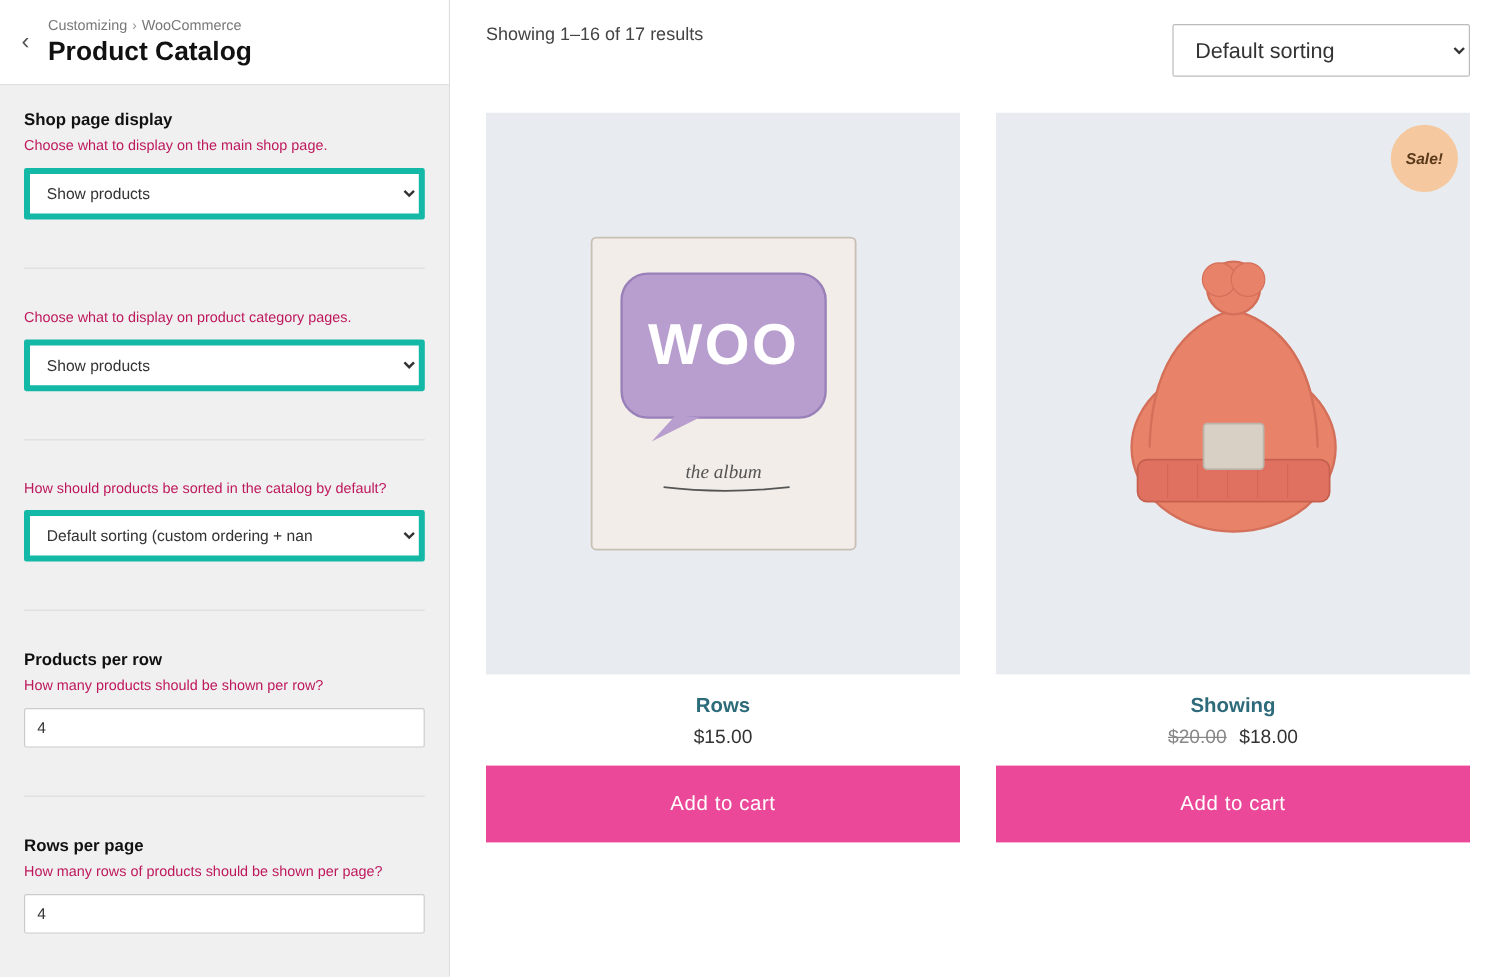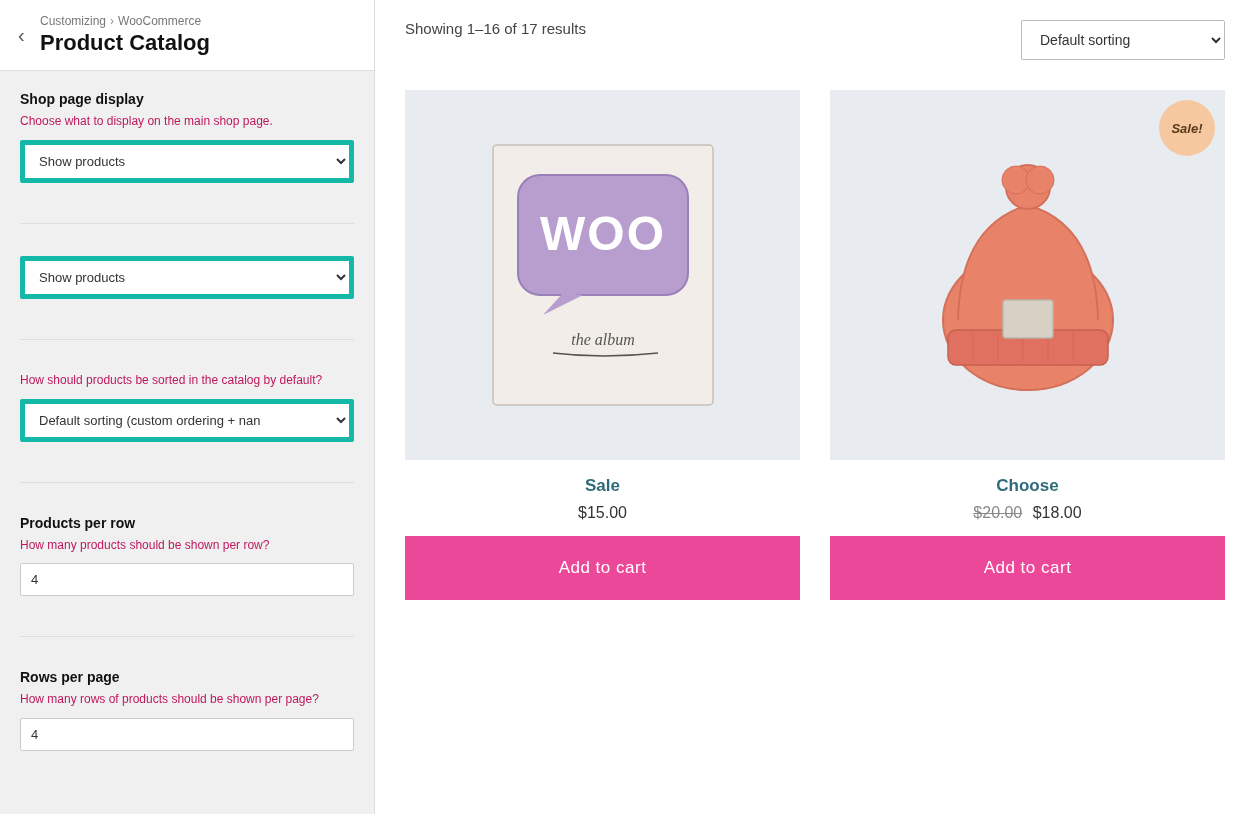--- a/index.html
+++ b/index.html
@@ -108,21 +108,21 @@
       margin-bottom: 30px;
       gap: 45px;
     }
     .results-text {
       font-size: 15px;
       color: #444;
     }
     .sort-select {
       padding: 10px 14px;
       border: 1px solid #bbb;
-      font-size: 14px;
+      font-size: 18px;
       color: #333;
       appearance: auto;
       background: #fff;
       cursor: pointer;
       min-width: 200px;
       border-radius: 2px;
     }
 
     
     .product-grid {
@@ -137,21 +137,21 @@
       align-items: center;
       position: relative;
     }
 
     .product-image-wrap {
       width: 100%;
       background: #e8ecf0;
       display: flex;
       align-items: center;
       justify-content: center;
-      height: 370px;
+      height: 468px;
       position: relative;
       overflow: hidden;
     }
 
     .sale-badge {
       position: absolute;
       top: 10px;
       right: 10px;
       background: #f5c8a0;
       color: #5a3a1a;
@@ -243,20 +243,21 @@
       <select class="styled-select">
         <option>Show products</option>
         <option>Show categories</option>
         <option>Show both</option>
       </select>
     </div>
 
     <hr class="divider">
 
     <div class="section">
+      <div class="section-desc">Choose what to display on product category pages.</div>
       <select class="styled-select">
         <option>Show products</option>
         <option>Show categories</option>
         <option>Show both</option>
       </select>
     </div>
 
     <hr class="divider">
 
     <div class="section">
@@ -316,21 +317,21 @@
 
           <polygon points="80,158 60,180 100,160" fill="#b89ecf"></polygon>
 
           <text x="120" y="115" text-anchor="middle" font-family="Arial Black, sans-serif" font-size="48" font-weight="900" fill="#fff" letter-spacing="2">WOO</text>
 
           <text x="120" y="210" text-anchor="middle" font-family="Georgia, serif" font-size="16" fill="#555" font-style="italic">the    album</text>
 
           <path d="M70 218 Q120 224 175 218" stroke="#555" stroke-width="1.5" fill="none"></path>
         </svg>
       </div>
-      <h3 class="product-name">Sale</h3>
+      <h3 class="product-name">Rows</h3>
       <div class="product-price">
         <span>$15.00</span>
       </div>
       <button class="add-to-cart-btn">Add to cart</button>
     </div>
 
     <div class="product-card">
       <div class="product-image-wrap">
 
         <div class="sale-badge">Sale!</div>
@@ -349,21 +350,21 @@
           <line x1="130" y1="188" x2="130" y2="217" stroke="#c5604e" stroke-width="1" opacity="0.5"></line>
           <line x1="155" y1="188" x2="155" y2="217" stroke="#c5604e" stroke-width="1" opacity="0.5"></line>
 
           <rect x="85" y="155" width="50" height="38" rx="3" fill="#d9d0c5" stroke="#bbb4a8" stroke-width="1.5"></rect>
 
           <circle cx="110" cy="42" r="22" fill="#e8836a" stroke="#d4705a" stroke-width="2"></circle>
           <circle cx="98" cy="35" r="14" fill="#e8836a" stroke="#d4705a" stroke-width="1"></circle>
           <circle cx="122" cy="35" r="14" fill="#e8836a" stroke="#d4705a" stroke-width="1"></circle>
         </svg>
       </div>
-      <h3 class="product-name">Choose</h3>
+      <h3 class="product-name">Showing</h3>
       <div class="product-price">
         <span class="price-original">$20.00</span>
         <span class="price-sale">$18.00</span>
       </div>
       <button class="add-to-cart-btn">Add to cart</button>
     </div>
 
   </div>
 </main>
 

